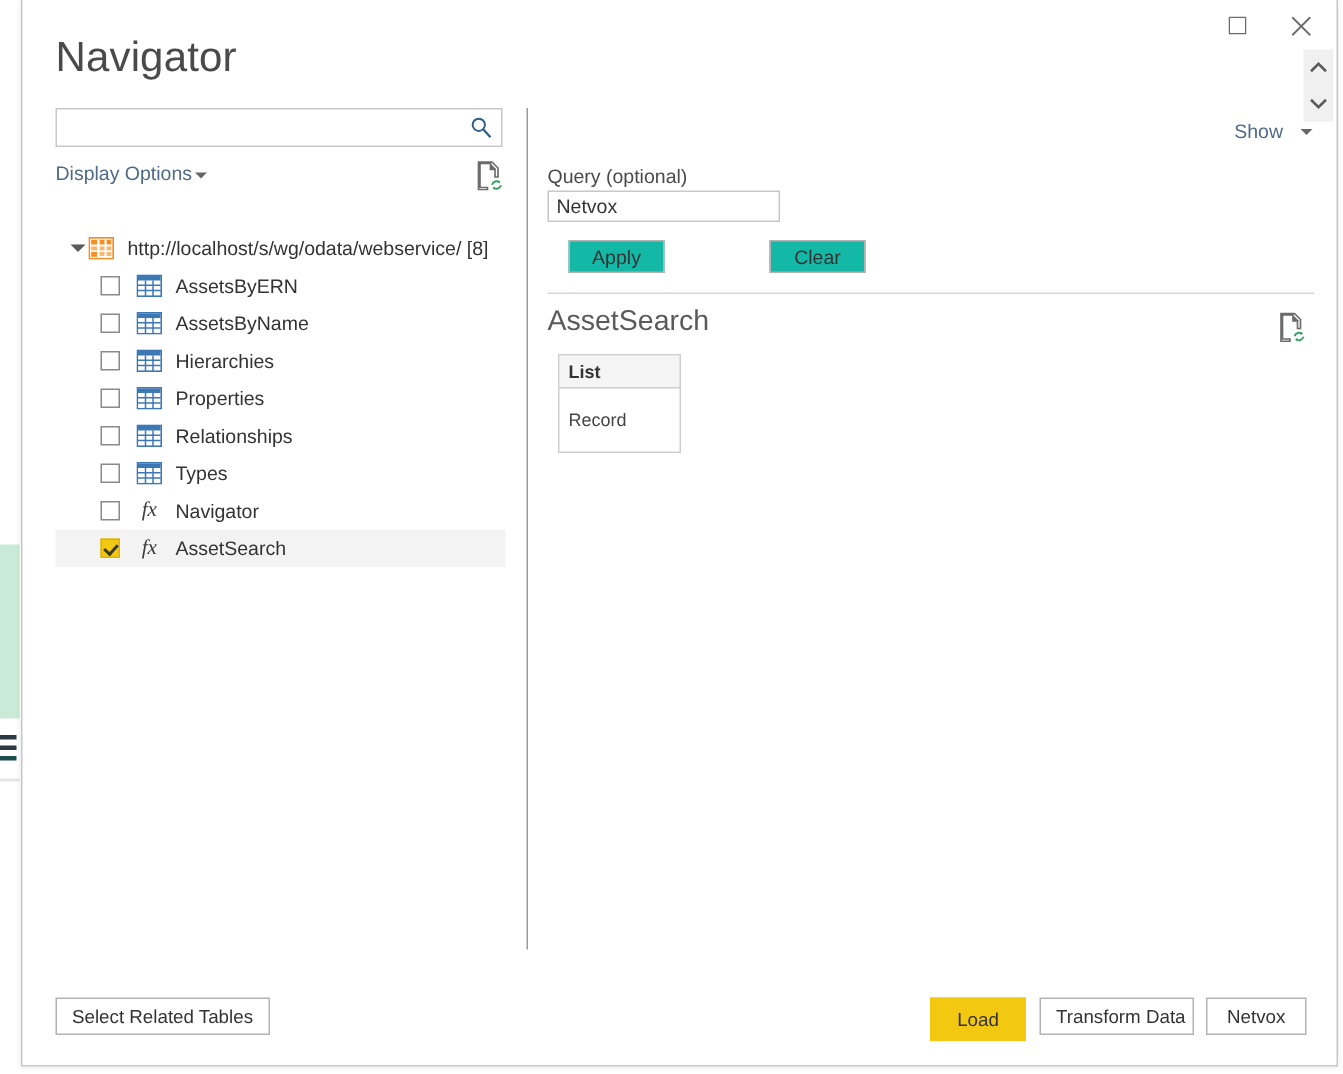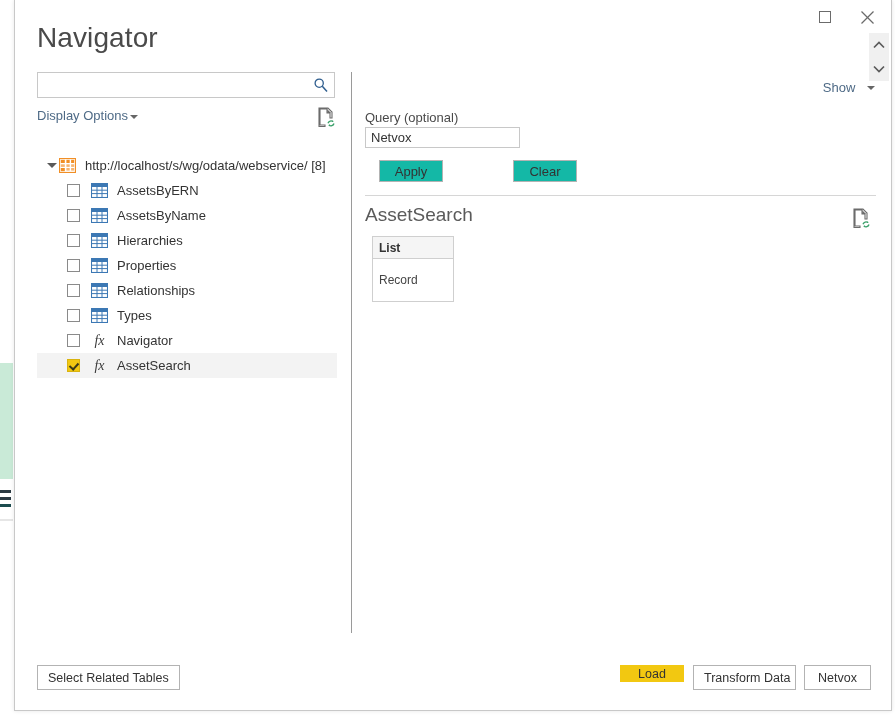--- a/index.html
+++ b/index.html
@@ -370,21 +370,21 @@
     font-size: 12.5px;
     color: #333;
     cursor: default;
     padding: 0 10px;
     box-sizing: border-box;
     white-space: nowrap;
     text-align: center;
   }
   .footer-btn.select-related { left: 22px; top: 665px; height: 25px; }
   .footer-btn.load {
-    left: 605px; top: 665px; height: 17px; width: 64px;
+    left: 605px; top: 665px; height: 29px; width: 64px;
     background: #f2c811;
     border-color: #f2c811;
   }
   .footer-btn.transform { left: 678px; top: 665px; height: 25px; width: 103px; }
   .footer-btn.cancel    { left: 789px; top: 665px; height: 25px; width: 67px; }
 </style>
 </head>
 <body>
 
 <div id="backdrop">

